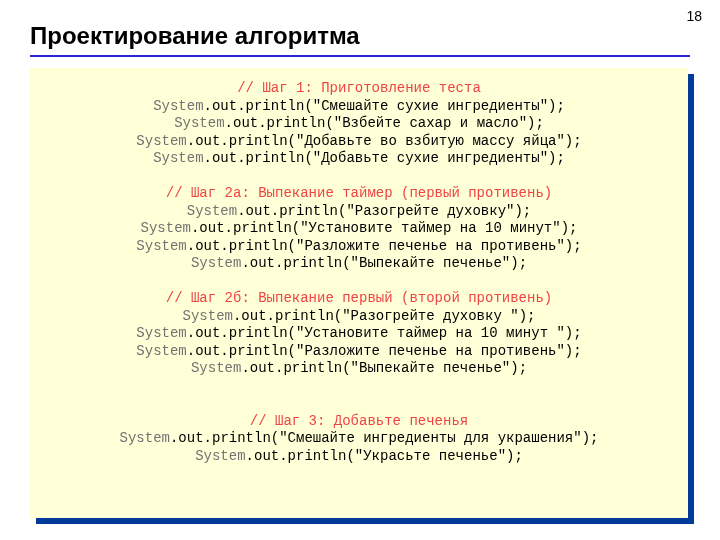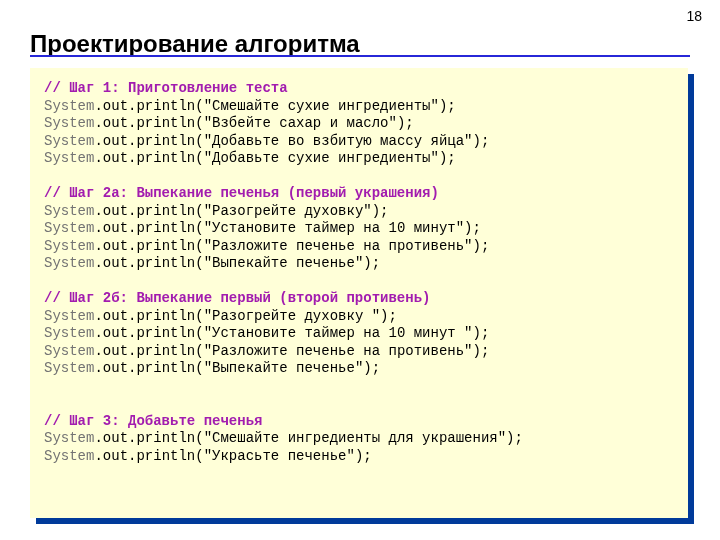--- a/index.html
+++ b/index.html
@@ -1,15 +1,15 @@
 <!DOCTYPE html>
 <html><head>
 <meta charset="utf-8">
 <style>
-  * { box-sizing: border-box; }
+  * { box-sizing: border-box; text-align: center; }
   body {
     margin: 0;
     padding: 0;
     width: 720px;
     height: 540px;
     background: #ffffff;
     font-family: Arial, Helvetica, sans-serif;
     overflow: hidden;
     position: relative;
   }
@@ -20,21 +20,20 @@
     font-size: 14px;
     color: #000;
   }
   .title {
     position: absolute;
     top: 22px;
     left: 30px;
     font-size: 24px;
     font-weight: bold;
     color: #000;
-    margin-top: 8px;
   }
   .underline {
     position: absolute;
     top: 55px;
     left: 30px;
     width: 660px;
     height: 2px;
     background: #2727d8;
   }
   .code-shadow {
@@ -52,38 +51,38 @@
     width: 658px;
     height: 450px;
     background: #ffffd8;
     padding: 12px 14px 10px 14px;
     font-family: "Courier New", monospace;
     font-size: 14px;
     line-height: 17.5px;
     color: #000;
     white-space: pre;
   }
-  .comment { color: #a21caf; font-weight: bold; }
+  .comment { color: #ef4444; font-weight: normal; }
   .cls { color: #737373; }
 </style>
 </head>
 <body>
 
 <div class="page-number">18</div>
 <div class="title">Проектирование алгоритма</div>
 <div class="underline"></div>
 
 <div class="code-shadow"></div>
 <div class="code-block"><span class="comment">// Шаг 1: Приготовление теста</span>
 <span class="cls">System</span><span>.out.println</span><span>("Смешайте сухие ингредиенты");</span>
 <span class="cls">System</span><span>.out.println</span><span>("Взбейте сахар и масло");</span>
 <span class="cls">System</span><span>.out.println</span><span>("Добавьте во взбитую массу яйца");</span>
 <span class="cls">System</span><span>.out.println</span><span>("Добавьте сухие ингредиенты");</span>
 
-<span class="comment">// Шаг 2а: Выпекание печенья (первый украшения)</span>
+<span class="comment">// Шаг 2а: Выпекание таймер (первый противень)</span>
 <span class="cls">System</span><span>.out.println</span><span>("Разогрейте духовку");</span>
 <span class="cls">System</span><span>.out.println</span><span>("Установите таймер на 10 минут");</span>
 <span class="cls">System</span><span>.out.println</span><span>("Разложите печенье на противень");</span>
 <span class="cls">System</span><span>.out.println</span><span>("Выпекайте печенье");</span>
 
 <span class="comment">// Шаг 2б: Выпекание первый (второй противень)</span>
 <span class="cls">System</span><span>.out.println</span><span>("Разогрейте духовку ");</span>
 <span class="cls">System</span><span>.out.println</span><span>("Установите таймер на 10 минут ");</span>
 <span class="cls">System</span><span>.out.println</span><span>("Разложите печенье на противень");</span>
 <span class="cls">System</span><span>.out.println</span><span>("Выпекайте печенье");</span>

